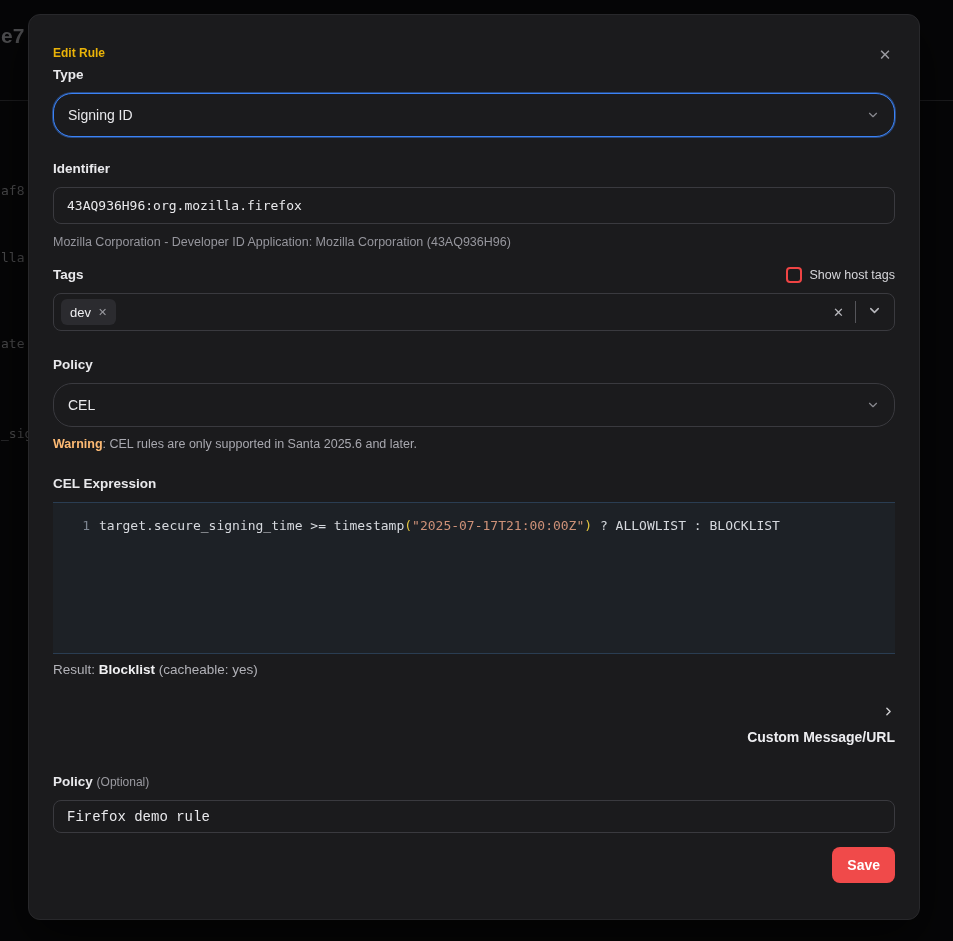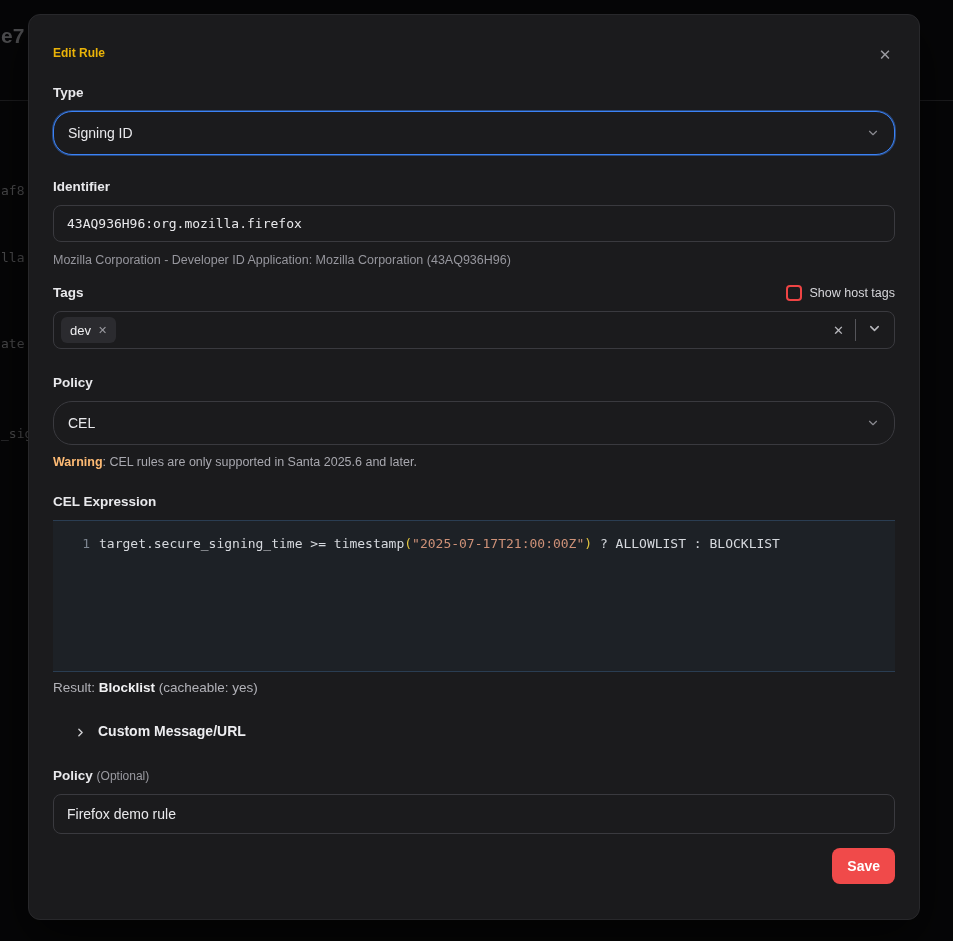--- a/index.html
+++ b/index.html
@@ -26,21 +26,21 @@
   .close-btn {
     position:absolute; top:30px; right:24px; width:20px; height:20px;
     display:flex; align-items:center; justify-content:center;
     color:#9a9aa0; font-size:15px; cursor:pointer; background:none; border:none;
     font-family:"Liberation Sans", sans-serif;
   }
   .modal-title { font-size:12px; font-weight:700; color:#eab308; line-height:24px; }
   .modal-subtitle { margin-top:6px; font-size:13.5px; color:#a4a4ab; line-height:19px; }
 
   .field-label { font-size:13.5px; font-weight:700; color:#e9e9ec; line-height:20px; margin-bottom:8px; }
-  .group-type { margin-top:18px; }
+  .group-type { }
   .group-identifier { margin-top:22px; }
   .group-tags { margin-top:14px; }
   .group-policy { margin-top:24px; }
   .group-cel { margin-top:21px; }
   .group-comment { margin-top:27px; }
 
   .select-box {
     height:44px; width:100%; border:1px solid #3a3a3f; border-radius:19px;
     display:flex; align-items:center; padding:0 14px; cursor:pointer;
     background:#1b1b1d;
@@ -90,21 +90,21 @@
   .code-line { display:flex; font-family:"DejaVu Sans Mono", monospace; font-size:13px; line-height:20px; }
   .gutter { width:37px; text-align:right; color:#7d8590; flex:none; }
   .code-text { margin-left:9px; white-space:pre; }
   .seg-default { color:#d6d9de; }
   .seg-bracket { color:#e3c53f; }
   .seg-string  { color:#ce9178; }
 
   .result-line { margin-top:7px; font-size:13.5px; color:#b2b2b8; line-height:18px; }
   .result-line .result-value { font-weight:700; color:#f0f0f2; }
 
-  .collapsible-row { margin-top:26px; padding-left:21px; display:flex; align-items:flex-end; gap:11px; cursor:pointer; }
+  .collapsible-row { margin-top:26px; padding-left:21px; display:flex; align-items:flex-end; gap:11px; cursor:pointer;flex-direction:column; }
   .collapsible-row .label { font-size:14px; font-weight:700; color:#ededf0; }
 
   .optional-tag { font-weight:400; font-size:12px; color:#9a9aa0; }
 
   .save-row { margin-top:14px; display:flex; justify-content:flex-end; }
   .save-btn {
     background:#f04a4a; color:#ffffff; border:none; border-radius:8px;
     height:36px; padding:0 15px; font-size:14px; font-weight:700; cursor:pointer;
     font-family:"Liberation Sans", sans-serif;
   }
@@ -206,20 +206,20 @@
           <path d="M9 6l6 6-6 6"></path>
         </svg>
     </span>
     <span class="label">Custom Message/URL</span>
   </div>
 
   <div class="group-comment">
     <div class="field-label">
       <span>Policy</span> <span class="optional-tag">(Optional)</span>
     </div>
-    <input class="text-input" style="height: 40px;" value="Firefox demo rule">
+    <input class="text-input" style="height: 33px; font-family: Liberation Mono, monospace;" value="Firefox demo rule">
   </div>
 
   <div class="save-row">
     <button class="save-btn">Save</button>
   </div>
 
 </div>
 
 </body></html>

